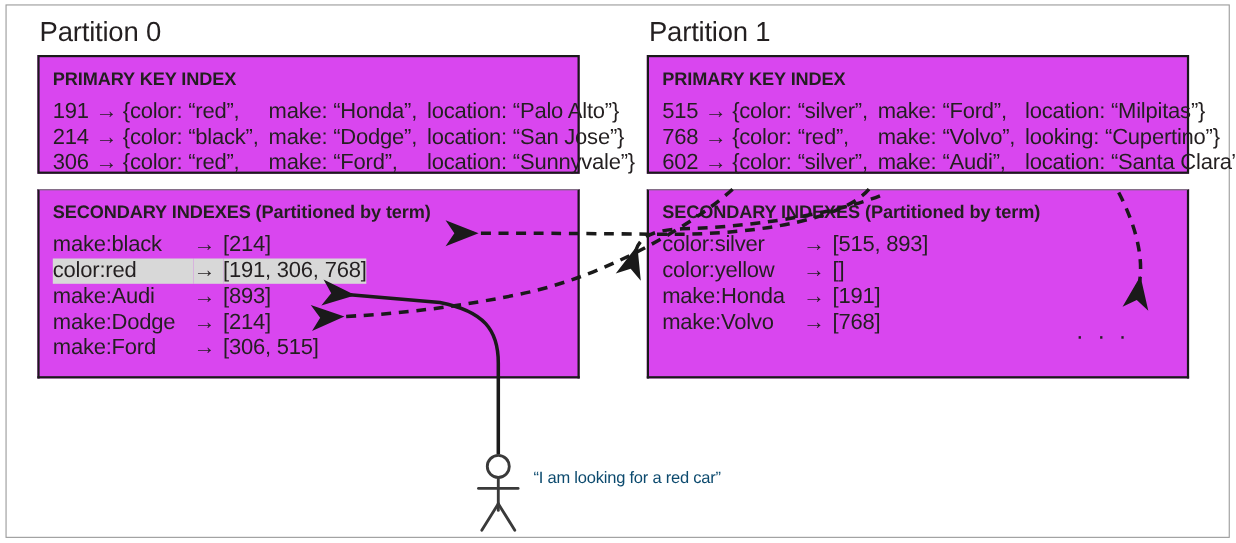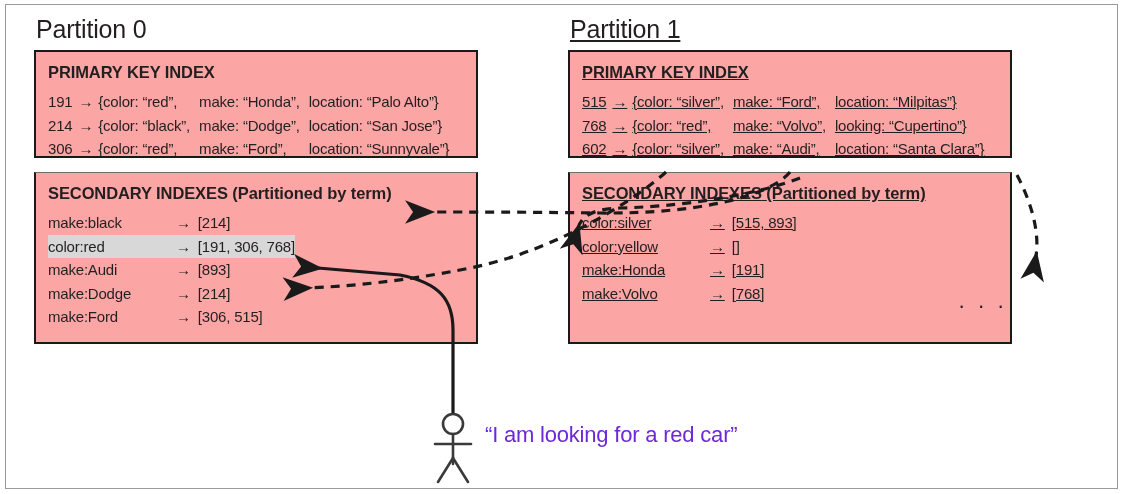--- a/index.html
+++ b/index.html
@@ -35,38 +35,38 @@
     left: 0;
     top: 0;
     width: 1124px;
     height: 494px;
     pointer-events: none;
   }
 
   .partition {
     position: absolute;
     top: 14px;
-    width: 444px;
+    width: 493px;
   }
   #partition-0 { left: 34px; }
-  #partition-1 { left: 568px; text-decoration: underline; }
+  #partition-1 { left: 588px; }
 
   .partition-title {
     font-size: 25px;
     line-height: 30px;
     letter-spacing: -0.2px;
     color: #231f20;
     margin: 0 0 6px 2px;
     white-space: nowrap;
   }
 
   .index-box {
     border: 2.5px solid #1a1a1a;
     box-sizing: border-box;
-    background: #fca5a5;
+    background: #d946ef;
     padding: 10px 0 10px 12px;
   }
   .primary-box { height: 108px; }
   .secondary-box {
     height: 172px;
     border-top-width: 1px;
     border-top-color: #6f6f6f;
     margin-top: 14px;
   }
 
@@ -76,21 +76,21 @@
     line-height: 20px;
     letter-spacing: -0.1px;
     margin-bottom: 8px;
     white-space: nowrap;
   }
   .box-heading .heading-sub { font-weight: bold; }
 
   
   table.pk-table, table.sec-table {
     border-collapse: collapse;
-    font-size: 15px;
+    font-size: 20px;
     line-height: 23.5px;
     letter-spacing: -0.2px;
     white-space: nowrap;
   }
   table.pk-table td, table.sec-table td {
     padding: 0;
     vertical-align: baseline;
   }
   .col-key      { padding-right: 6px !important; }
   .col-arrow    { padding-right: 5px !important; }
@@ -107,25 +107,25 @@
     font-size: 22px;
     letter-spacing: 3px;
     line-height: 1;
     color: #231f20;
   }
 
   .query-text {
     position: absolute;
     left: 485px;
     top: 422px;
-    font-size: 22px;
+    font-size: 15px;
     letter-spacing: -0.2px;
     line-height: 26px;
     white-space: nowrap;
-    color: #6d28d9;
+    color: #0c4a6e;
   }
 </style>
 </head>
 <body>
 
 <div id="figure">
 
   <div id="outer-frame"></div>
 
   <div class="partition" id="partition-0">

